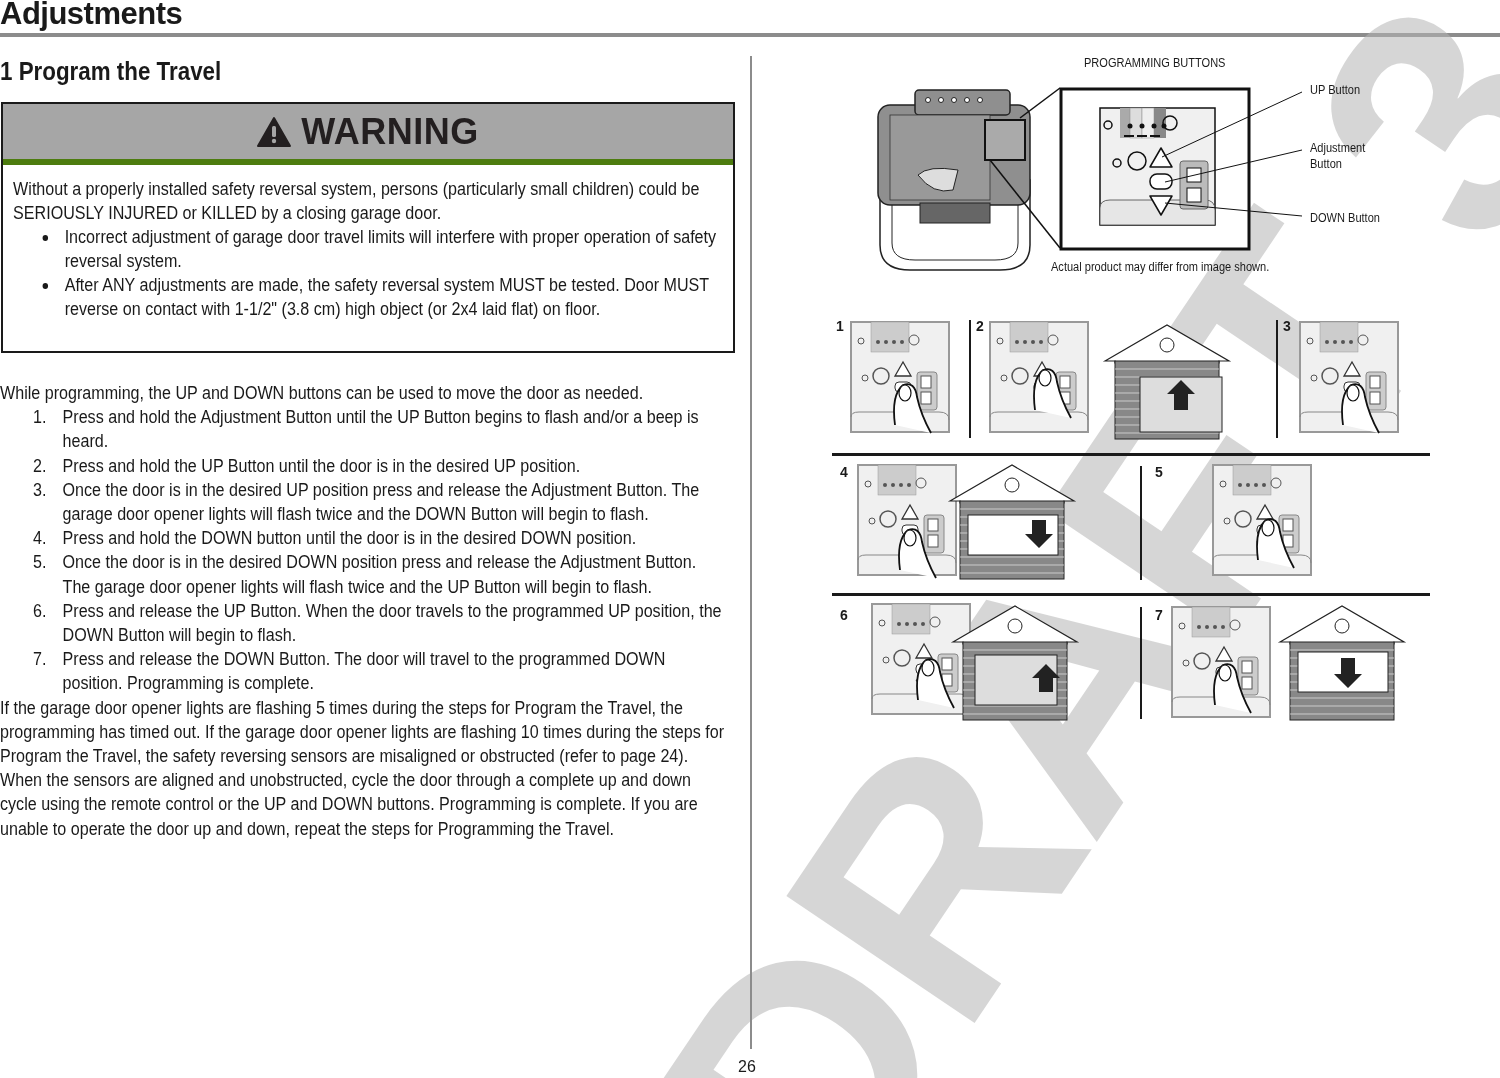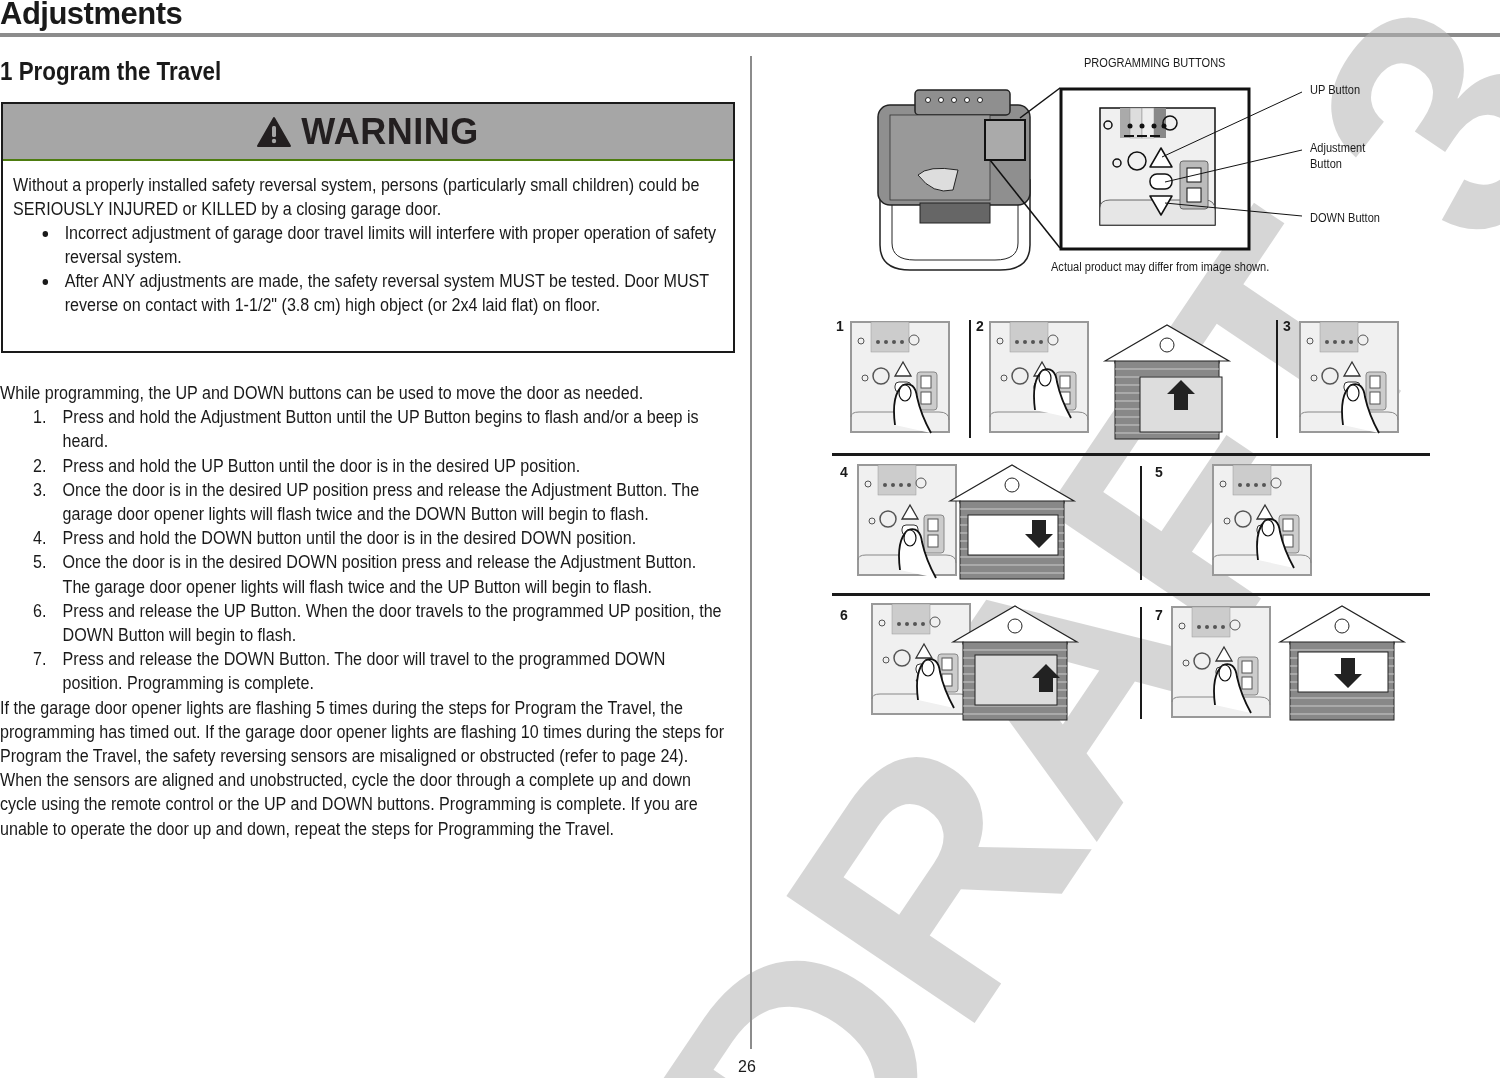--- a/index.html
+++ b/index.html
@@ -1,21 +1,21 @@
 <!DOCTYPE html>
 <html><head>
 <meta charset="utf-8">
 <style>
   html, body { margin:0; padding:0; background:#fff; }
   body { width:1500px; height:1078px; position:relative; overflow:hidden; font-family:"Liberation Sans", sans-serif; color:#1a1a1a; }
   .page-title { position:absolute; left:0; top:-4px; font-size:31px; font-weight:bold; letter-spacing:-0.5px; transform:scaleX(1.0); }
   .title-rule { position:absolute; left:0; top:33px; width:1500px; height:4px; background:#8c8c8c; }
   .section-title { position:absolute; left:0; top:56px; font-size:26px; font-weight:bold; transform:scaleX(0.86); transform-origin:left top; }
   .warning-box { position:absolute; left:1px; top:102px; width:734px; height:251px; border:2px solid #1a1a1a; box-sizing:border-box; }
-  .warning-head { height:55px; background:#a6a6a6; border-bottom:2px solid #4d7c0f; display:flex; align-items:center; justify-content:center; gap:10px; }
+  .warning-head { height:55px; background:#a6a6a6; border-bottom:6px solid #4d7c0f; display:flex; align-items:center; justify-content:center; gap:10px; }
   .warning-head .lbl { font-size:36px; font-weight:bold; color:#231f20; letter-spacing:0.5px; }
   .warning-body { padding:12px 10px 0 11px; font-size:17.5px; line-height:24px; transform:scaleX(0.92); transform-origin:left top; width:790px; }
   .warning-body ul { margin:0; padding:0 0 0 56px; list-style:none; }
   .warning-body li { position:relative; }
   .warning-body li .dot { position:absolute; left:-24px; top:10px; width:6px; height:6px; border-radius:50%; background:#1a1a1a; }
   .body-text { position:absolute; left:0; top:381px; width:790px; font-size:17.5px; line-height:24.2px; transform:scaleX(0.92); transform-origin:left top; }
   .body-text p { margin:0; }
   .steps { margin:0; padding:0; list-style:none; }
   .steps li { position:relative; padding-left:68px; }
   .steps li .num { position:absolute; left:36px; top:0; }

